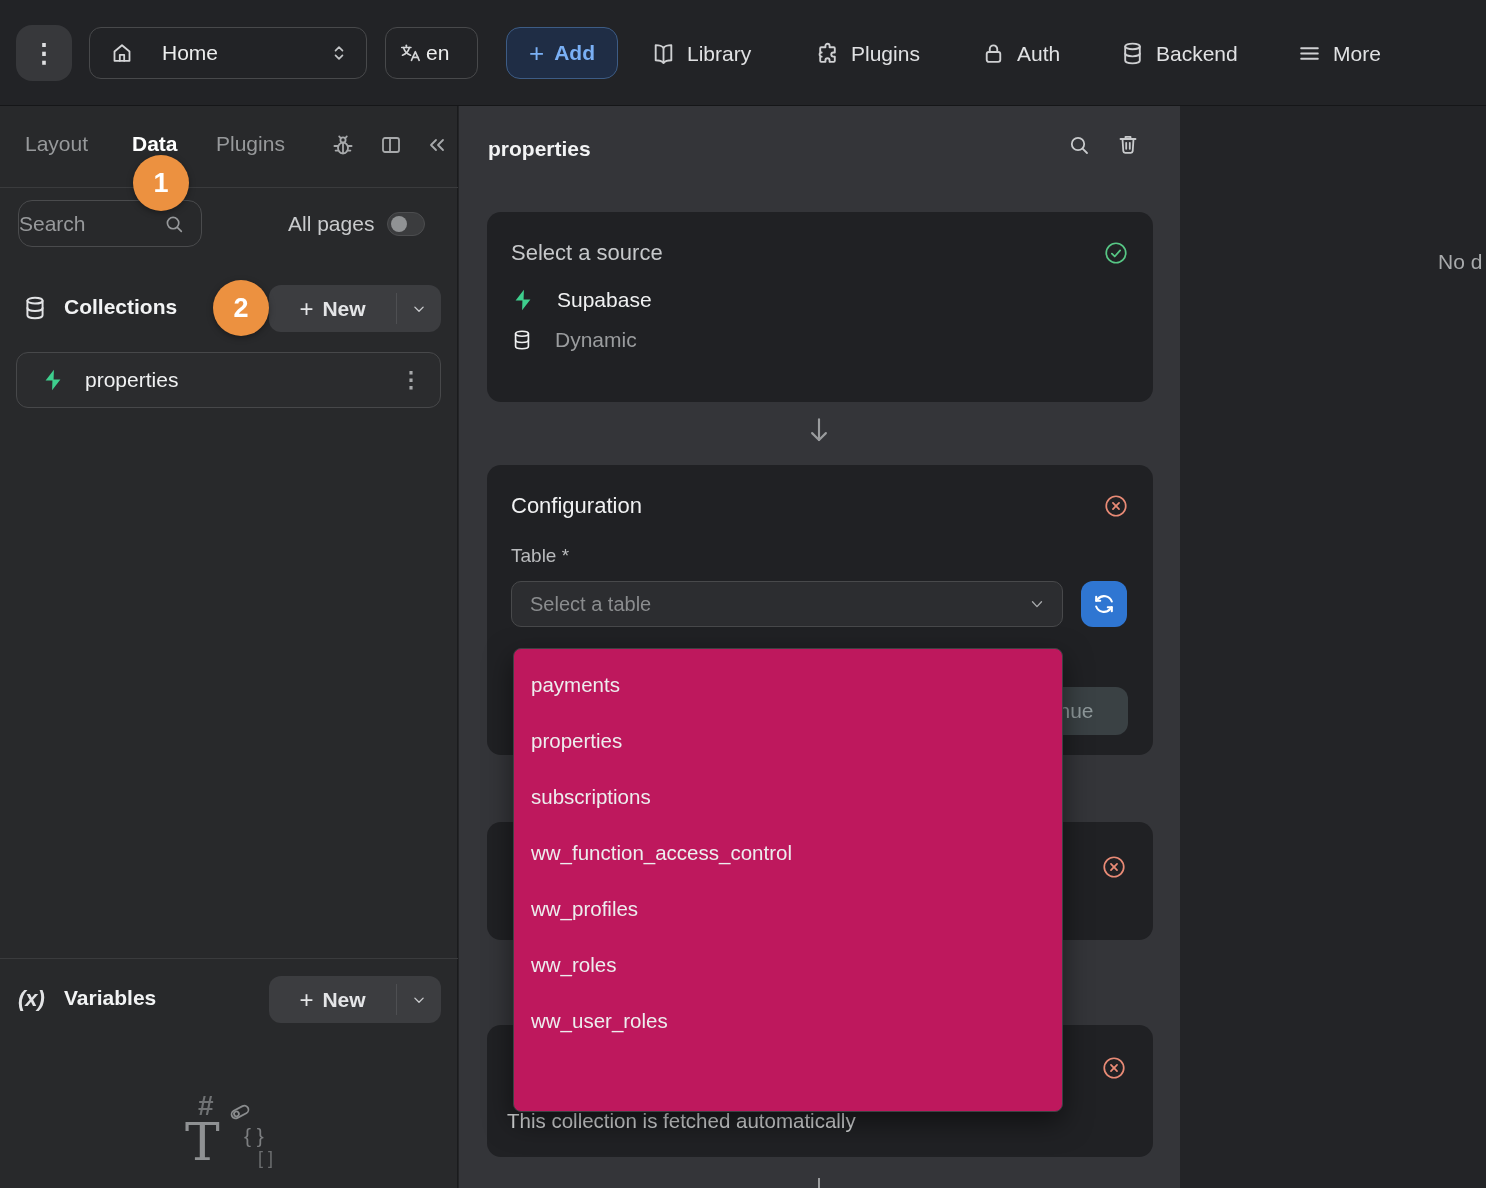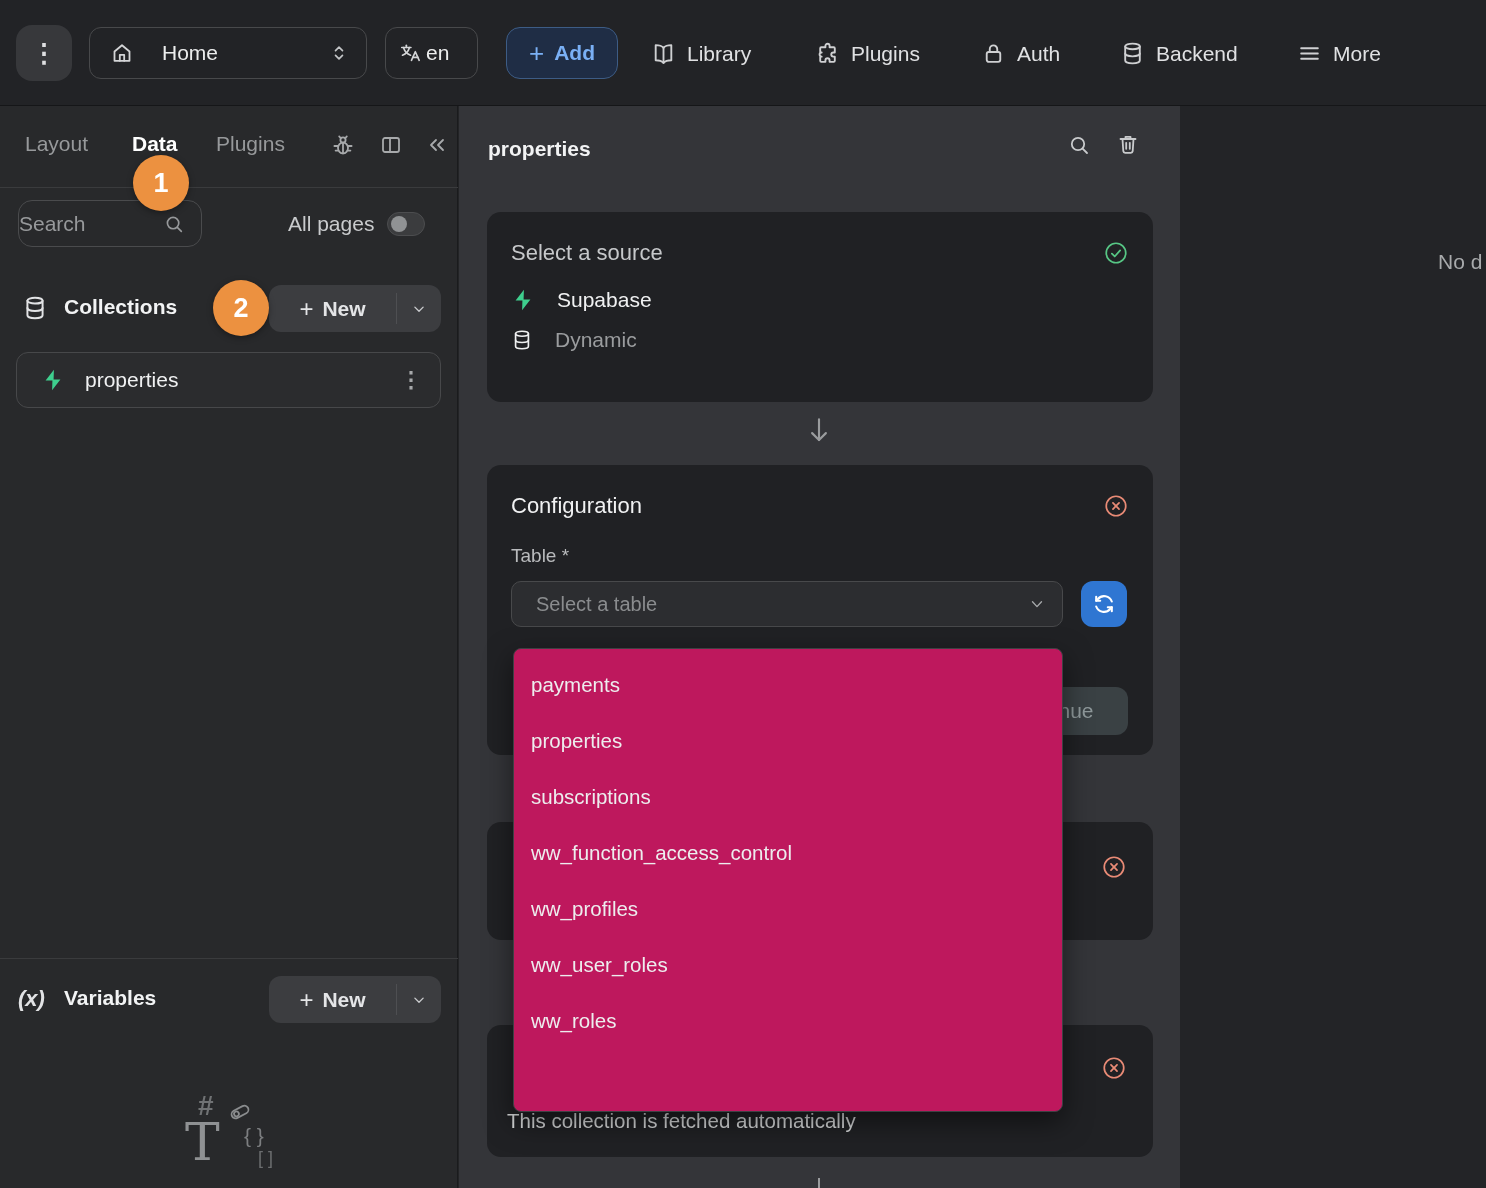--- a/index.html
+++ b/index.html
@@ -71,21 +71,21 @@
   .panel-iconbtn { position:absolute; width:24px; height:24px; color:#c9cbcd; cursor:pointer; }
   .card { position:absolute; left:28px; width:666px; background:#202124; border-radius:14px; }
   .card .card-title { position:absolute; left:24px; top:28px; font-size:22px; color:#c6c8ca; }
   .card .card-title.bright { color:#f0f1f2; }
   .status-icon { position:absolute; width:26px; height:26px; }
   .status-icon svg { stroke-width:1.6; }
   .src-row { position:absolute; left:24px; display:flex; align-items:center; gap:22px; cursor:pointer; }
   .src-row .icon { width:24px; height:24px; }
   .src-row .lbl { font-size:21px; }
   .field-label { position:absolute; left:24px; top:80px; font-size:19px; color:#b9bbbd; }
-  .select { position:absolute; left:24px; top:116px; width:552px; height:46px; background:#2c2d30; border:1.5px solid #48494b; border-radius:10px; display:flex; align-items:center; cursor:pointer;padding-left:6px; }
+  .select { position:absolute; left:24px; top:116px; width:552px; height:46px; background:#2c2d30; border:1.5px solid #48494b; border-radius:10px; display:flex; align-items:center; cursor:pointer; }
   .select .lbl { margin-left:18px; font-size:20px; color:#8a8c8e; }
   .select .icon { margin-left:auto; margin-right:16px; width:18px; height:18px; color:#a7a9ab; }
   .refresh-btn { position:absolute; left:594px; top:116px; width:46px; height:46px; border-radius:12px; background:#2f76d2; color:#ffffff; display:flex; align-items:center; justify-content:center; cursor:pointer; }
   .refresh-btn .icon { width:24px; height:24px; }
   .refresh-btn .icon svg { stroke-width:2.1; }
   .continue-btn { position:absolute; left:516px; top:581px; width:153px; height:48px; border-radius:12px; background:#3a4144; color:#8f999b; font-size:21px; display:flex; align-items:center; justify-content:center; z-index:6; cursor:pointer; }
   .flow-arrow { position:absolute; width:30px; height:32px; color:#9a9c9e; }
   .flow-arrow svg { stroke-width:1.7; }
   .fetched-note { position:absolute; left:20px; top:84px; font-size:20.5px; color:#d8dadb; white-space:nowrap; }
   .dropdown { position:absolute; left:54px; top:542px; width:550px; height:464px; background:#be185d; border:1px solid #3e4043; border-radius:8px; box-shadow:0 10px 28px rgba(0,0,0,.5); z-index:10; padding-top:8px; overflow:hidden; }
@@ -420,22 +420,22 @@
       </span>
       <span class="fetched-note">This collection is fetched automatically</span>
     </section>
 
     <div class="dropdown">
       <div class="dd-item">payments</div>
       <div class="dd-item">properties</div>
       <div class="dd-item">subscriptions</div>
       <div class="dd-item">ww_function_access_control</div>
       <div class="dd-item">ww_profiles</div>
+      <div class="dd-item">ww_roles</div>
       <div class="dd-item">ww_user_roles</div>
-      <div class="dd-item">ww_roles</div>
     </div>
 
     <div class="arrow-stub"></div>
   </main>
 
   <div class="canvas">
     <span class="clipped">No d</span>
   </div>
 
 </div>

